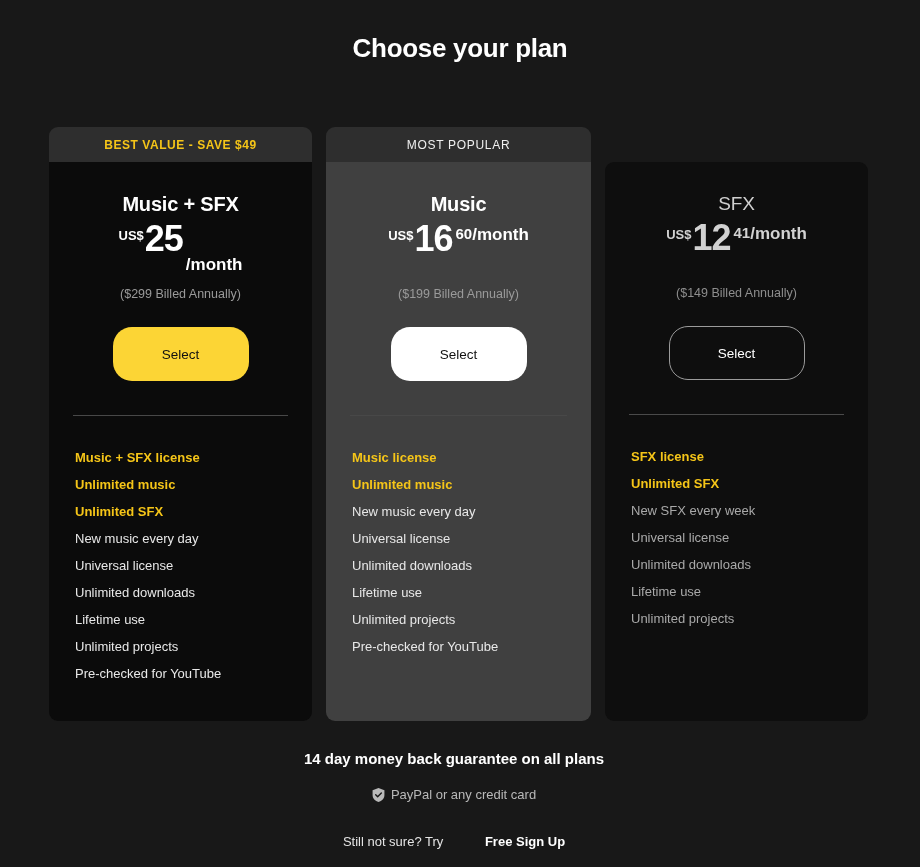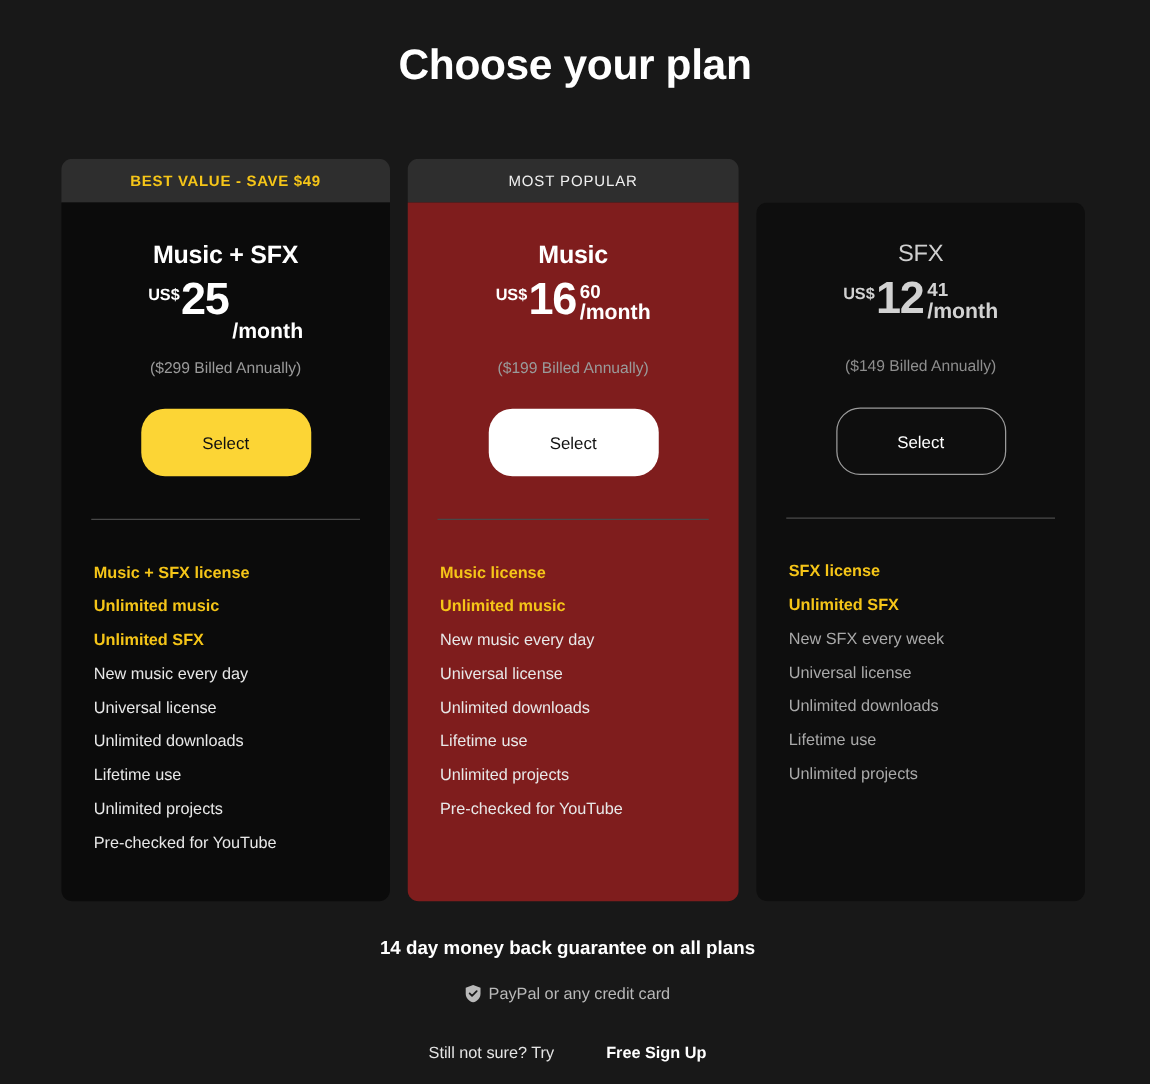--- a/index.html
+++ b/index.html
@@ -13,21 +13,21 @@
     background: #181818;
     font-family: "Liberation Sans", sans-serif;
     color: #ffffff;
     overflow: hidden;
     position: relative;
   }
 
   
   .page-title {
     text-align: center;
-    font-size: 34px;
+    font-size: 26px;
     font-weight: bold;
     letter-spacing: -0.3px;
     color: #ffffff;
     padding-top: 33px;
   }
 
   
   .plans {
     position: absolute;
     top: 127px;
@@ -41,21 +41,21 @@
     border-radius: 9px;
     overflow: hidden;
   }
 
   
   .plan--value   { left: 49px;  top: 0px;  width: 263px; height: 594px; }
   .plan--popular { left: 326px; top: 0px;  width: 265px; height: 594px; }
   .plan--sfx     { left: 605px; top: 35px; width: 263px; height: 559px; }
 
   .plan--value .plan-body   { background: #0b0b0b; }
-  .plan--popular .plan-body { background: #7f1d1d; }
+  .plan--popular .plan-body { background: #404040; }
   .plan--sfx               { background: #fdba74; }
   .plan--sfx .plan-body    { background: #0e0e0e; }
 
   
   .ribbon {
     height: 35px;
     background: #2e2e2e;
     display: flex;
     align-items: center;
     justify-content: center;
@@ -101,21 +101,21 @@
   }
   .price-main {
     font-size: 36px;
     font-weight: bold;
     line-height: 0.95;
     color: #ffffff;
     letter-spacing: -1px;
   }
   .price-right {
     display: flex;
-    flex-direction: column;
+    flex-direction: row;
     align-items: flex-start;
     margin-left: 3px;
     padding-top: 4px;
   }
   .price-cents {
     font-size: 15px;
     font-weight: bold;
     line-height: 1;
     color: #ffffff;
   }

